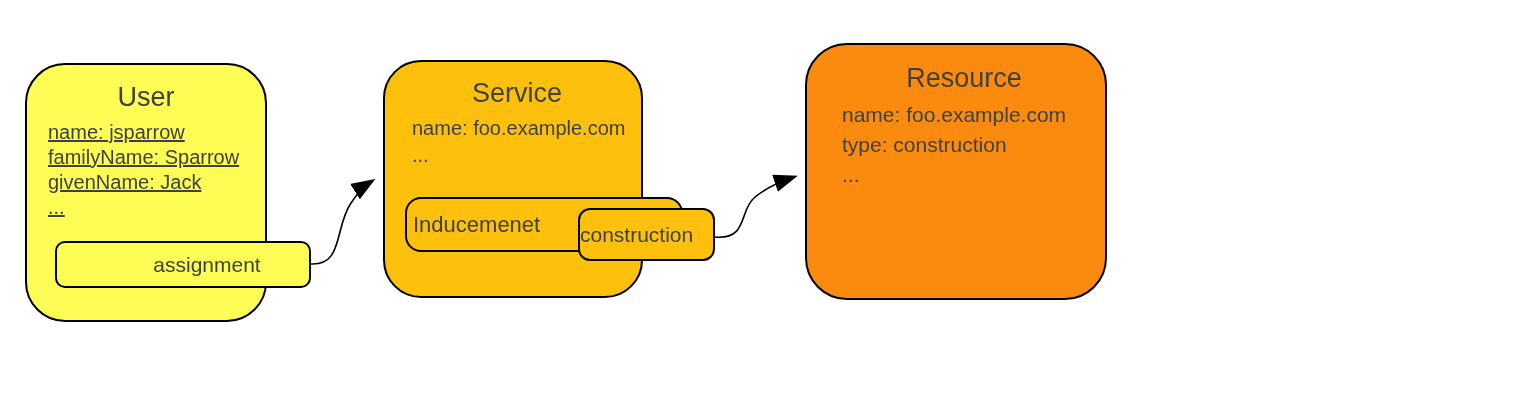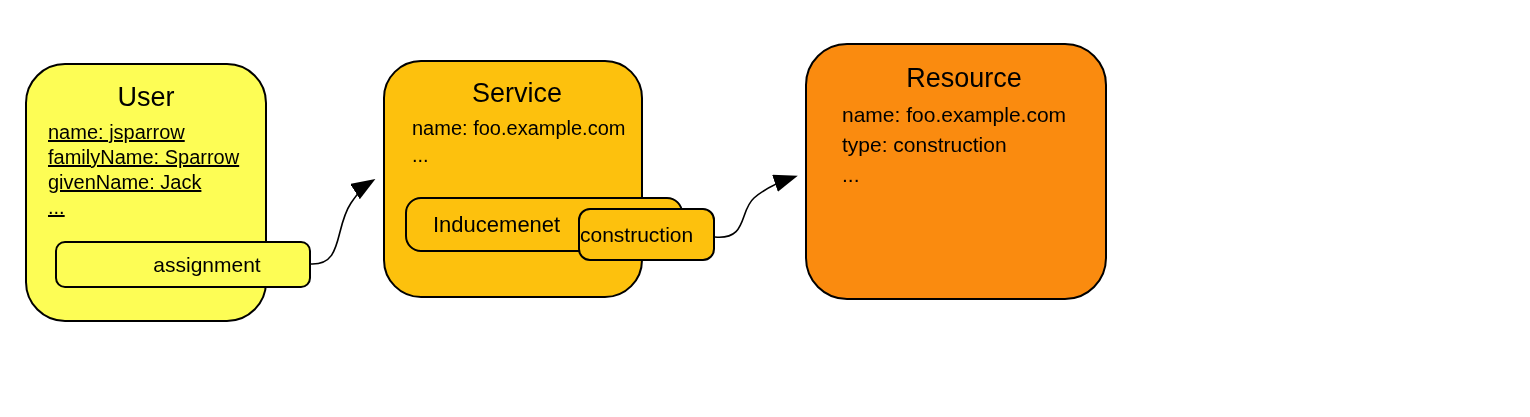--- a/index.html
+++ b/index.html
@@ -2,21 +2,21 @@
 <html><head>
 <meta charset="utf-8">
 <style>
   html, body { margin: 0; padding: 0; background: #ffffff; }
   .canvas {
     position: relative;
     width: 1530px;
     height: 417px;
     background: #ffffff;
     font-family: "Liberation Sans", sans-serif;
-    color: #000000;
+    color: #404040;
     overflow: hidden;
   }
   .arrows {
     position: absolute;
     left: 0; top: 0;
     width: 1530px; height: 417px;
     pointer-events: none;
     z-index: 5;
   }
   .node, .chip {
@@ -82,21 +82,21 @@
     justify-content: center;
     z-index: 2;
     padding-left: 48px;
   }
   .chip-inducement {
     left: 405px; top: 197px;
     width: 278px; height: 55px;
     border-radius: 16px;
     background: #fdc10d;
     justify-content: flex-start;
-    padding-left: 26px;
+    padding-left: 6px;
     font-size: 22px;
     z-index: 2;
   }
   .chip-construction {
     left: 578px; top: 208px;
     width: 137px; height: 53px;
     border-radius: 12px;
     background: #fdc10d;
     justify-content: flex-start;
     z-index: 3;

